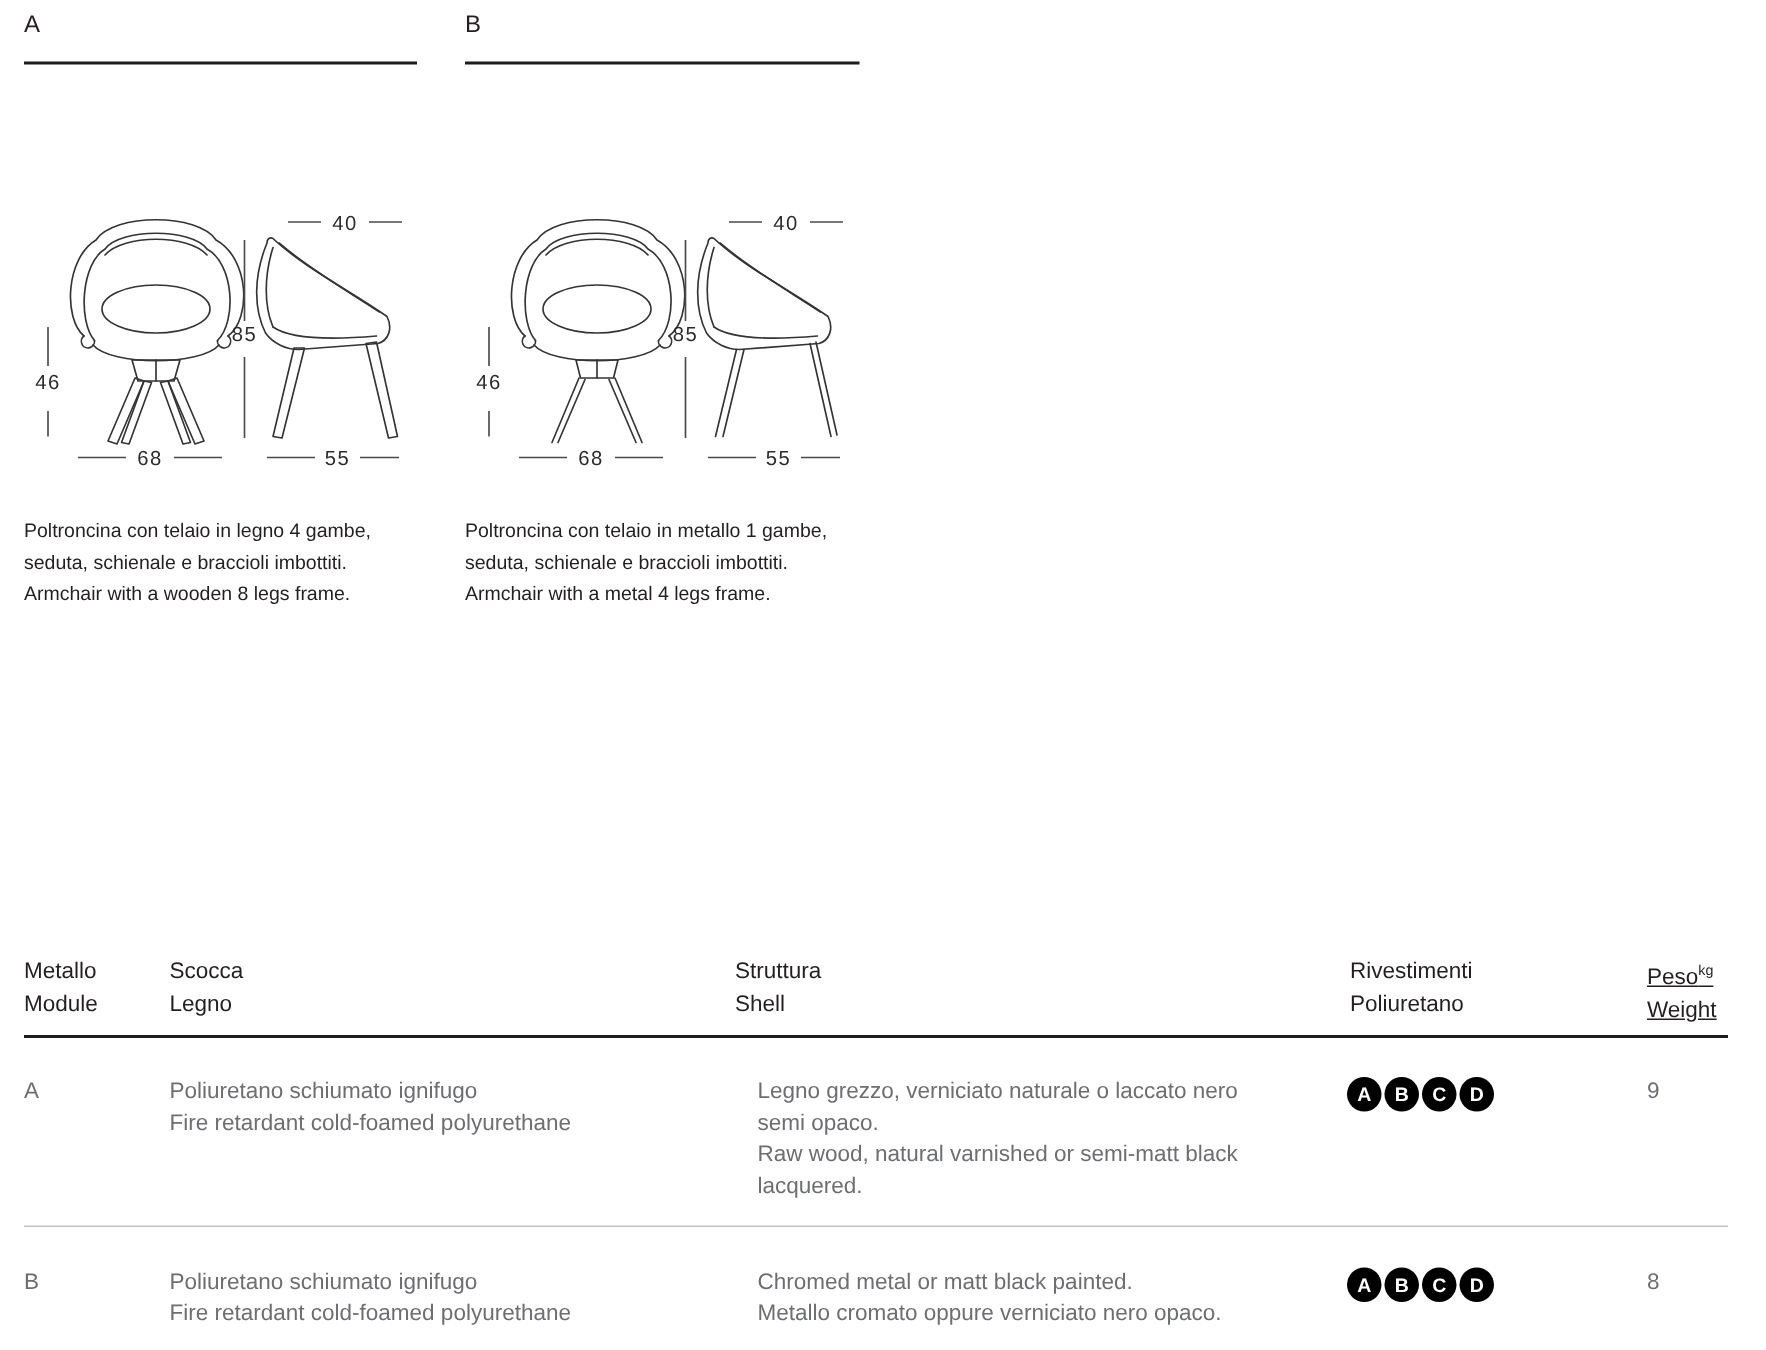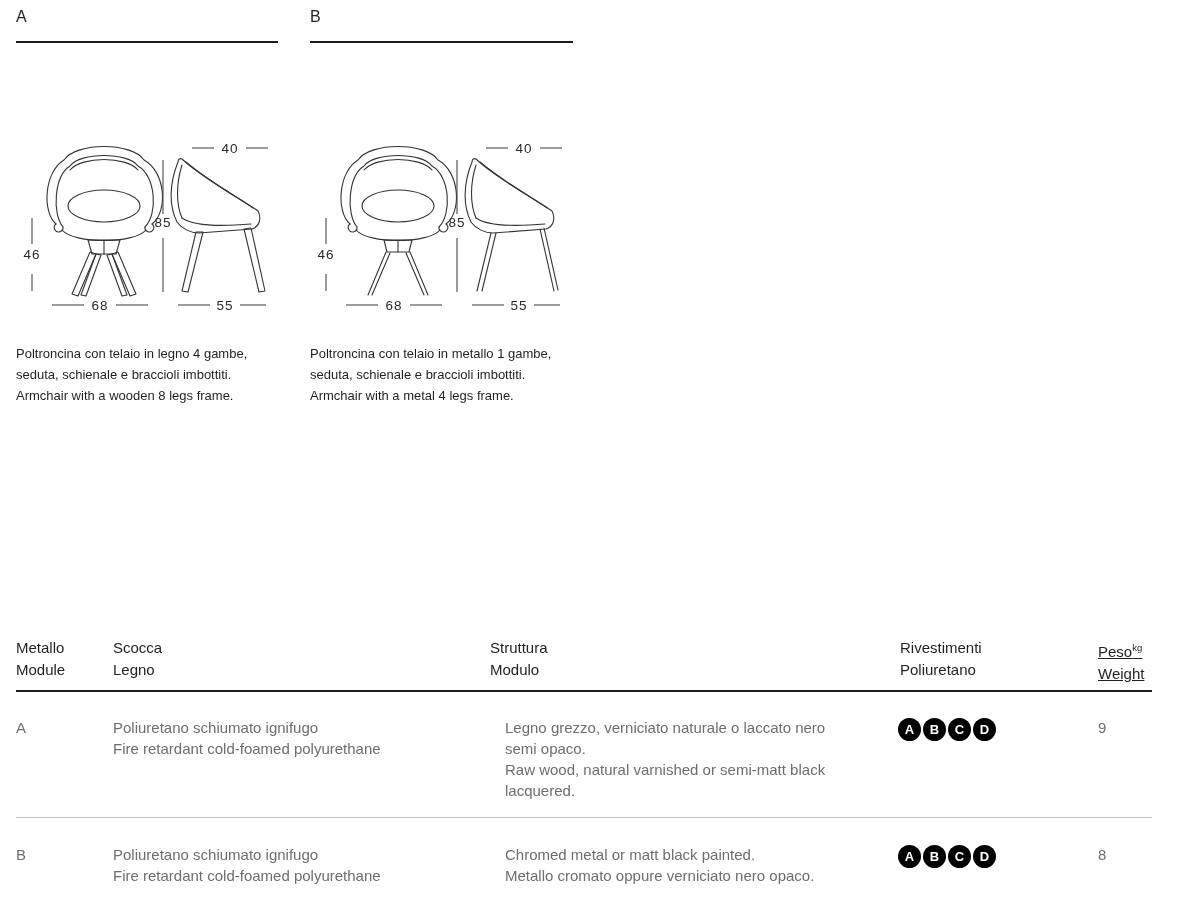--- a/index.html
+++ b/index.html
@@ -168,21 +168,21 @@
   <div class="abs th" style="left:16px; top:0;">
     <div>Metallo</div>
     <div>Module</div>
   </div>
   <div class="abs th" style="left:113px; top:0;">
     <div>Scocca</div>
     <div>Legno</div>
   </div>
   <div class="abs th" style="left:490px; top:0;">
     <div>Struttura</div>
-    <div>Modulo</div>
+    <div>Shell</div>
   </div>
   <div class="abs th" style="left:900px; top:0;">
     <div>Rivestimenti</div>
     <div>Poliuretano</div>
   </div>
   <div class="abs th" style="left:1098px; top:0;text-decoration:underline;">
     <div><span>Peso</span><sup>kg</sup></div>
     <div>Weight</div>
   </div>
 </div>

